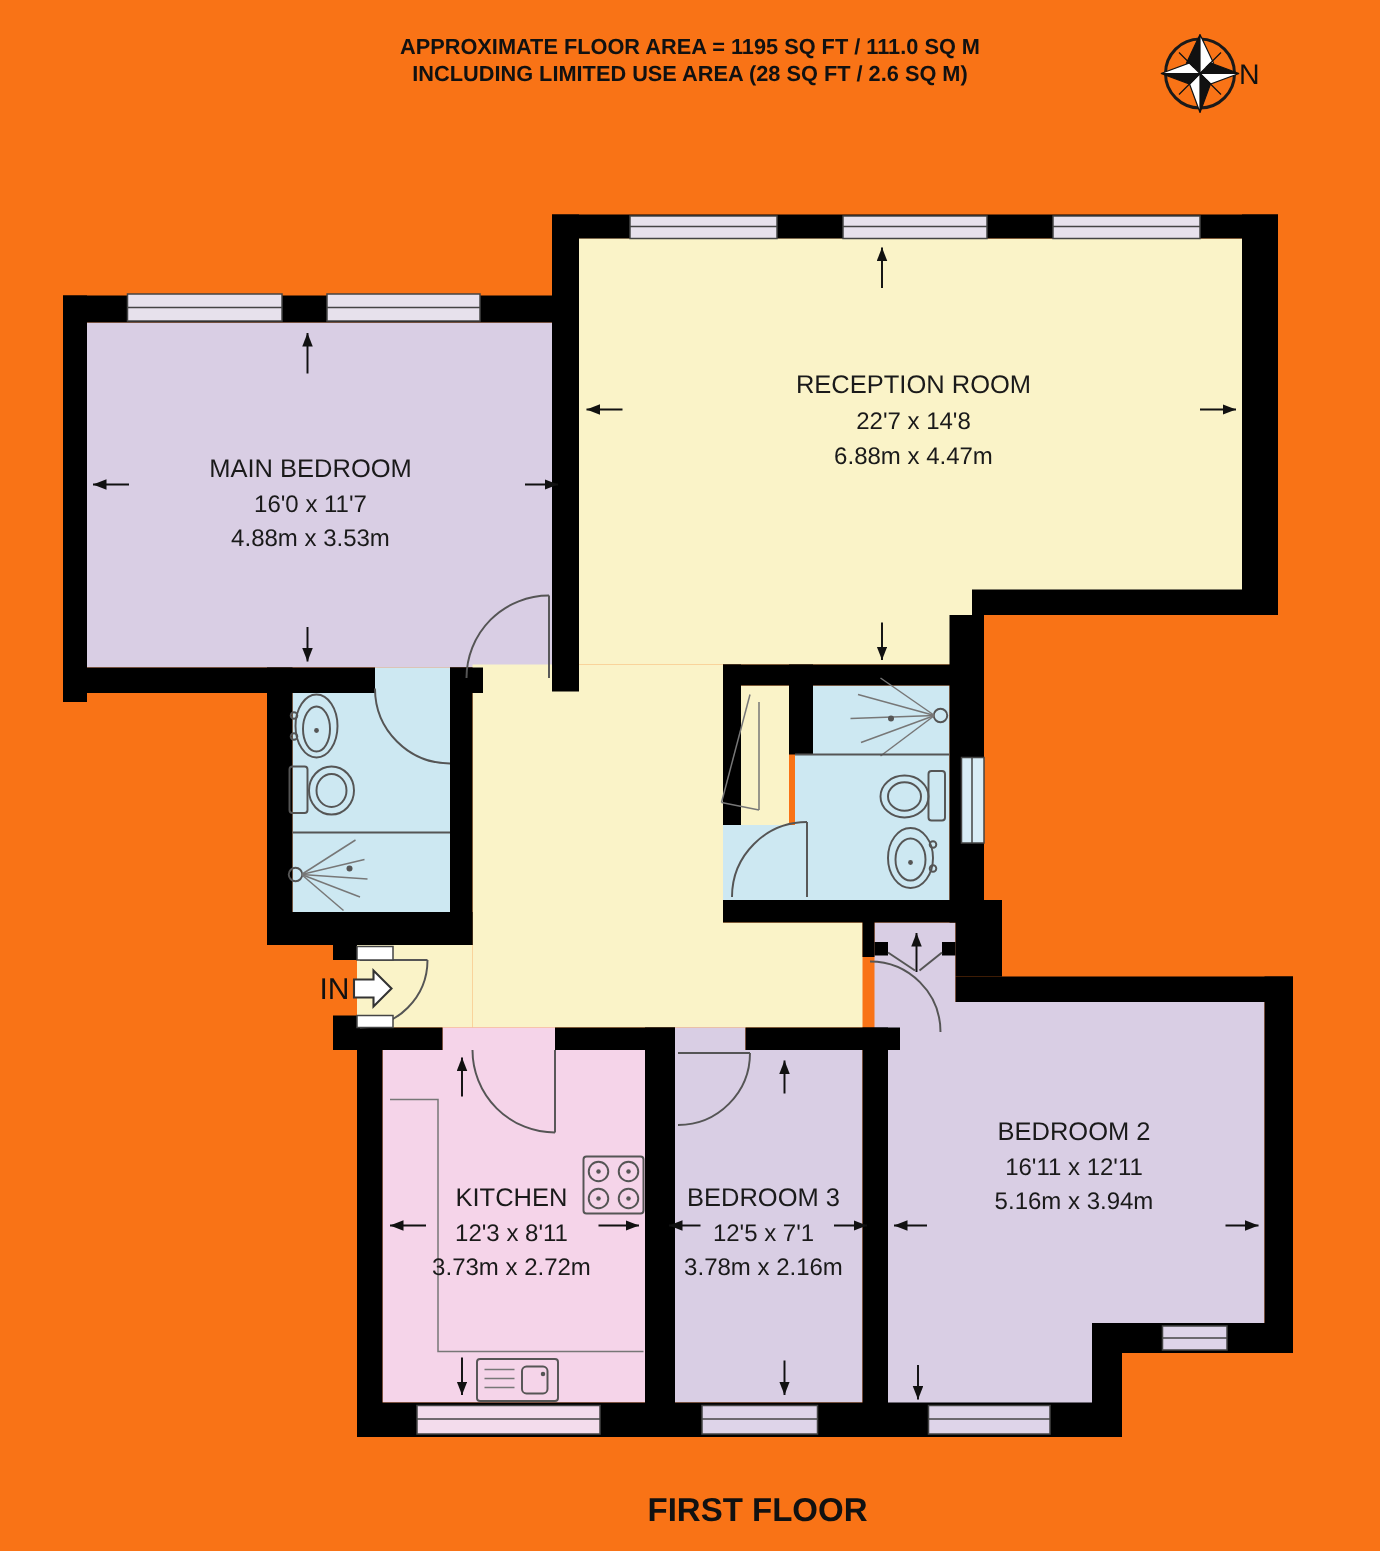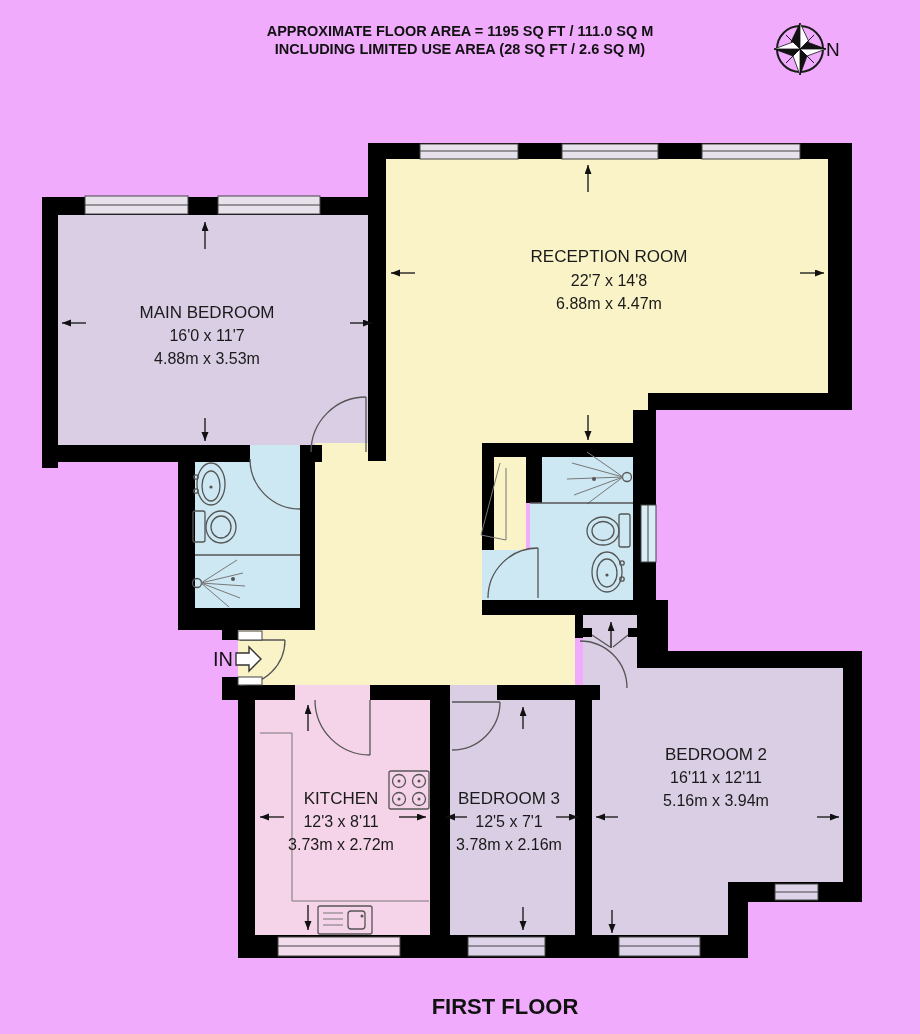--- a/index.html
+++ b/index.html
@@ -1,16 +1,16 @@
 <!DOCTYPE html>
 <html><head>
 <meta charset="utf-8">
 <style>
   html,body{margin:0;padding:0;background:#ffffff;}
-  .canvas{position:relative;width:920px;height:1034px;background:#f0abfc;overflow:hidden;}
+  .canvas{position:relative;width:920px;height:1034px;background:#f97316;overflow:hidden;}
   svg{position:absolute;left:0;top:0;}
   .w{fill:#000000;}
   .ln{stroke:#555555;stroke-width:1.3;fill:none;}
   .ln-thin{stroke:#777777;stroke-width:1;fill:none;}
   .dot{fill:#555555;stroke:none;}
   .dim{stroke:#111111;stroke-width:1.3;}
   .win{stroke:#444444;stroke-width:1;}
   .jamb{fill:#ffffff;stroke:#444444;stroke-width:1;}
   text{font-family:"Liberation Sans","DejaVu Sans",sans-serif;fill:#111111;}
   .hdr{font-size:14.5px;font-weight:bold;text-anchor:middle;}

